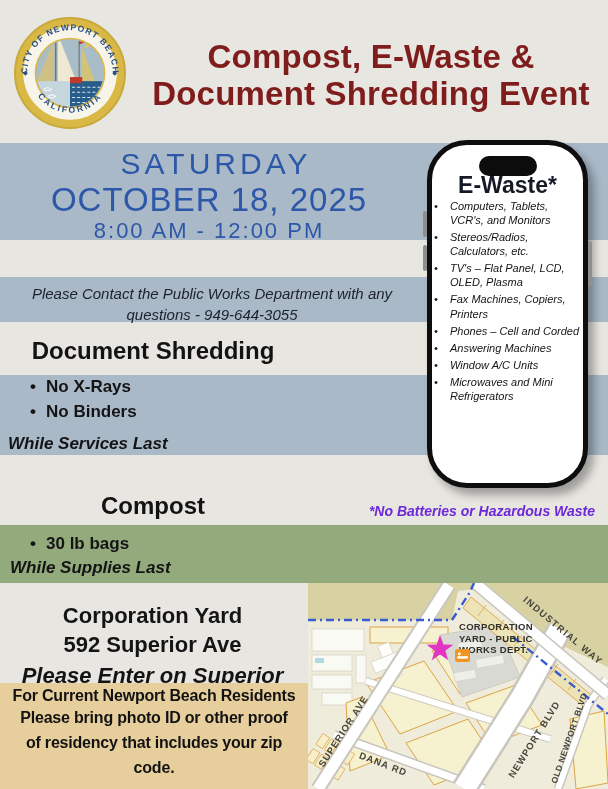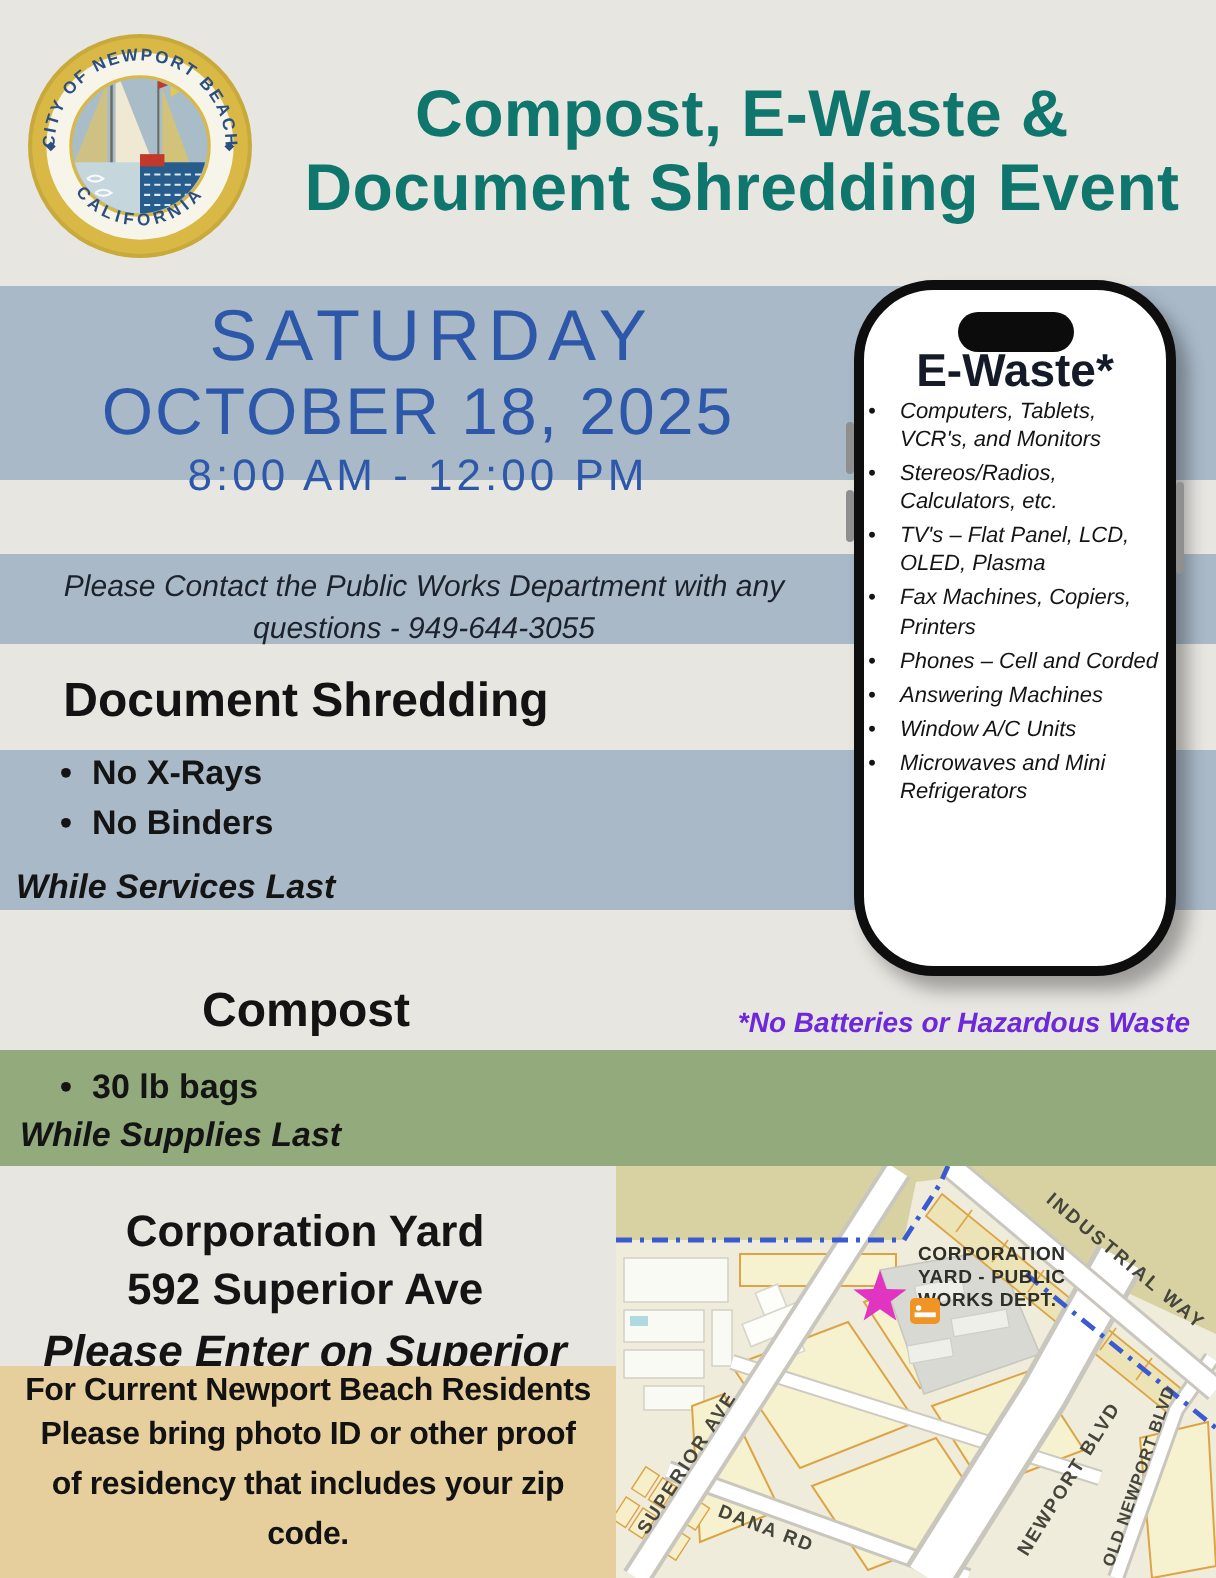--- a/index.html
+++ b/index.html
@@ -8,25 +8,25 @@
   .band{position:absolute;left:0;width:608px;}
   .band-blue{background:#a9b9c8;}
   .band-date{top:143px;height:97px;}
   .band-contact{top:277px;height:45px;}
   .band-shred{top:375px;height:80px;}
   .band-green{top:525px;height:58px;background:#92aa7c;}
 
   
   .seal{position:absolute;left:13px;top:16px;width:114px;height:114px;}
   .title{position:absolute;left:138px;top:38px;width:466px;text-align:center;
-         color:#0f766e;font-weight:bold;font-size:33px;line-height:1.13;letter-spacing:.2px;}
+         color:#7f1d1d;font-weight:bold;font-size:33px;line-height:1.13;letter-spacing:.2px;}
 
   
   .datebox{position:absolute;left:0;top:147px;width:418px;text-align:center;color:#2d57a8;}
-  .datebox .day{font-size:36px;letter-spacing:4px;line-height:1.15;padding-left:14px;}
+  .datebox .day{font-size:30px;letter-spacing:4px;line-height:1.15;padding-left:14px;}
   .datebox .date{font-size:33px;letter-spacing:1px;line-height:1.12;}
   .datebox .time{font-size:22px;letter-spacing:2px;line-height:1.2;}
 
   
   .contact{position:absolute;left:4px;top:283px;width:416px;text-align:center;
            font-style:italic;font-size:15px;color:#1c222c;line-height:1.4;}
 
   .sec-heading{position:absolute;width:306px;text-align:center;font-size:24px;font-weight:bold;color:#131313;}
   .h-shred{left:0;top:337px;}
   .h-compost{left:0;top:492px;}

